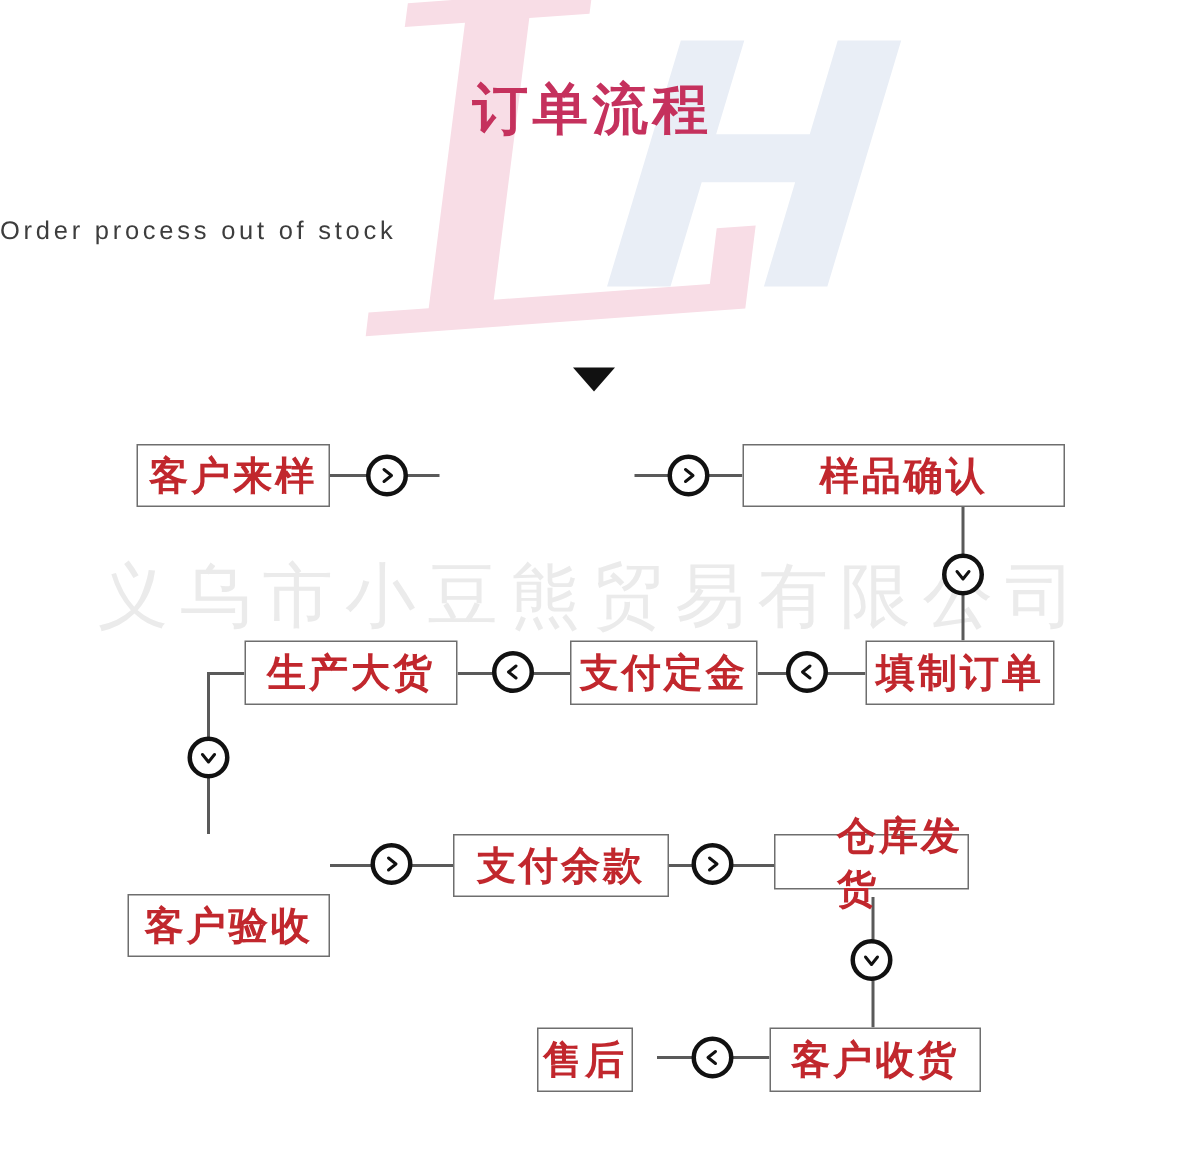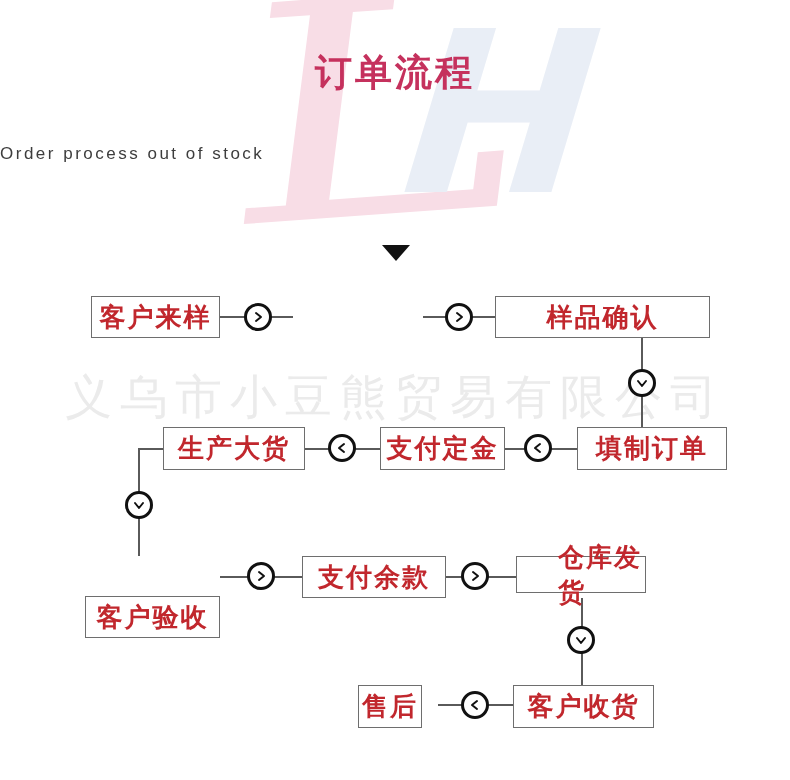--- a/index.html
+++ b/index.html
@@ -55,21 +55,21 @@
     border-radius:50%;background:#ffffff;display:flex;align-items:center;
     justify-content:center;box-sizing:content-box;
   }
   .chev{display:block;}
   .chev-left{transform:rotate(180deg);}
   .chev-down{transform:rotate(90deg);}
   
   .b-kehulaiyang {left:91px; top:296px;width:129px;height:42px;}
   .b-dayangzhiban{left:293px;top:296px;width:130px;height:42px;}
   .b-yangpinqueren{left:495px;top:296px;width:215px;height:42px;}
-  .b-tianzhidingdan{left:577px;top:427px;width:150px;height:43px;}
+  .b-tianzhidingdan{left:577px;top:427px;width:126px;height:43px;}
   .b-zhifudingjin{left:380px;top:427px;width:125px;height:43px;}
   .b-shengchandahuo{left:163px;top:427px;width:142px;height:43px;}
   .b-kehuyanshou{left:85px;top:556px;width:135px;height:42px;margin-top:40px;}
   .b-zhifuyukuan{left:302px;top:556px;width:144px;height:42px;}
   .b-cangkufahuo{left:516px;top:556px;width:130px;height:37px;padding-left:41px;}
   .b-kehushouhuo{left:513px;top:685px;width:141px;height:43px;}
   .b-shouhou{left:358px;top:685px;width:64px;height:43px;}
 </style>
 </head>
 <body>

